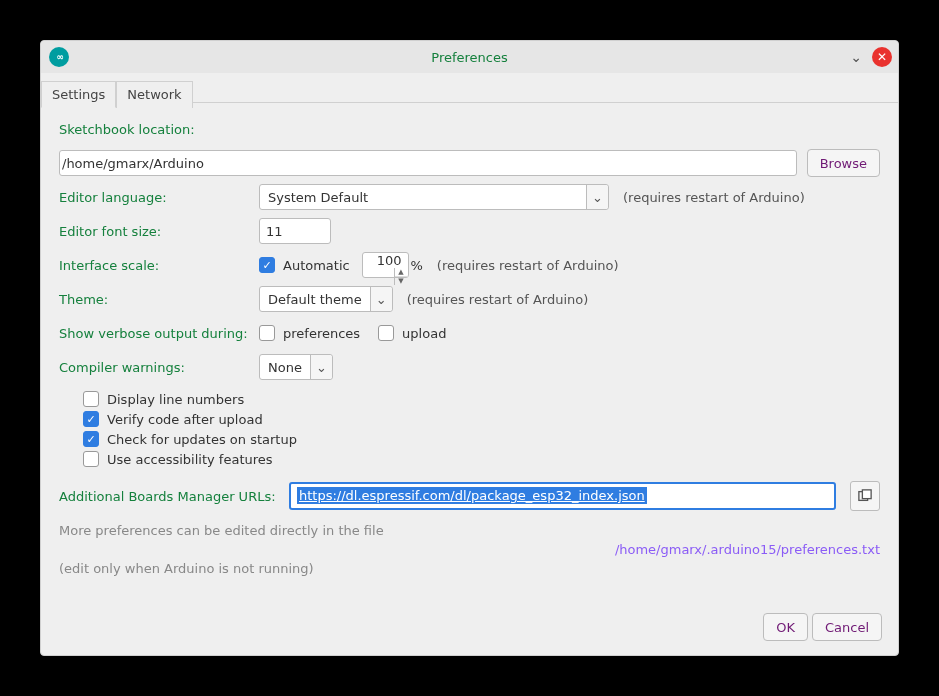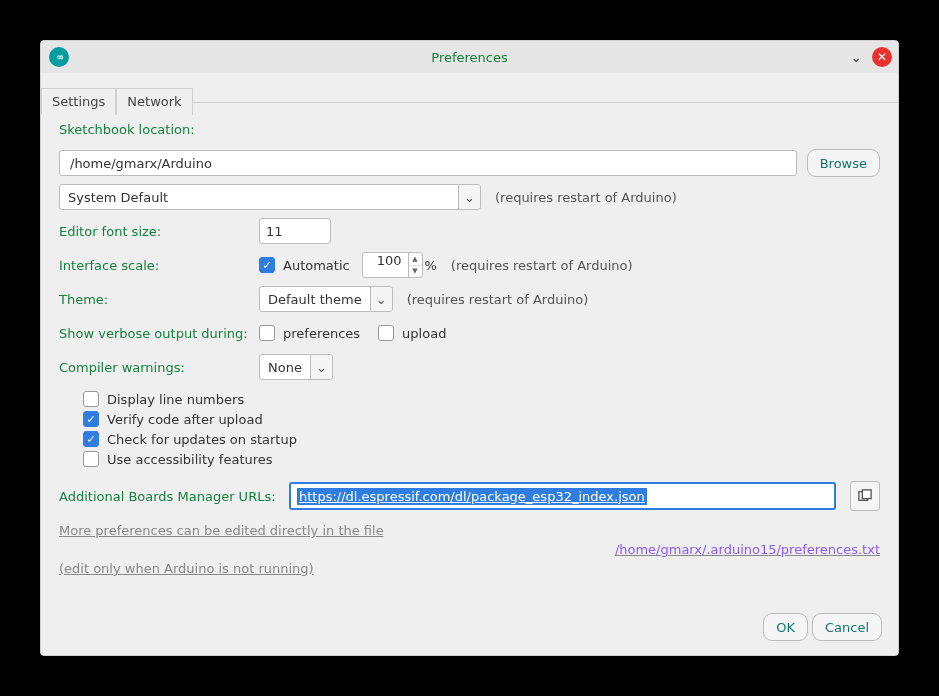--- a/index.html
+++ b/index.html
@@ -25,34 +25,34 @@
   .min-icon { color: #555; font-size: 14px; cursor: pointer; padding: 0 4px;}
   .close-btn {
     width: 20px; height: 20px; background: #e9322e; border-radius: 50%;
     display: flex; align-items: center; justify-content: center; color: #fff; font-size: 12px;
     cursor: pointer;
   }
   .tabs { display: flex; border-bottom: 1px solid #d0d0d0; background:#efefef; }
   .tab {
     padding: 5px 10px; border: 1px solid #d0d0d0; border-bottom: none;
     background: #efefef; margin-left: 0px; margin-top: 2px; font-size: 13px; color:#444;
-    cursor: pointer; position: relative; top:13px;
+    cursor: pointer; position: relative; top:6px;
   }
   .tab.active { background: #efefef; border-bottom: 1px solid #efefef; z-index:2;}
   .content { flex: 1; padding: 12px 18px; overflow: auto; }
   .row { display: flex; align-items: center; margin-bottom: 6px; min-height: 28px; }
   .lbl { color: #15803d; }
   .lbl-col1 { width: 200px; }
   input[type=text].full {
     flex: 1; background: #fff; border: 1px solid #bcbcbc; border-radius: 3px;
-    padding: 4px 10px; font-size: 13px; color: #333; height: 26px;
+    padding: 4px 2px; font-size: 13px; color: #333; height: 26px;
   }
   .btn {
-    background: #f5f5f5; border: 1px solid #bcbcbc; border-radius: 9px;
-    padding: 4px 12px; font-size: 13px; color: #0f766e; cursor: pointer;
+    background: #f5f5f5; border: 1px solid #bcbcbc; border-radius: 4px;
+    padding: 4px 12px; font-size: 13px; color: #701a75; cursor: pointer;
     height: 28px; display: inline-flex; align-items: center;
   }
   .selectish {
     display: inline-flex; align-items: center; background: #fff;
     border: 1px solid #bcbcbc; border-radius: 3px; padding: 0 0 0 8px; height: 26px;
   }
   .selectish .val { padding-right: 8px; }
   .selectish .dd-btn {
     width: 22px; height: 24px; border-left: 1px solid #bcbcbc;
     display:flex; align-items:center; justify-content:center; color:#555;
@@ -66,43 +66,44 @@
   .note { color:#555; margin-left: 14px; }
   .chk {
     width: 16px; height:16px; border:1px solid #999; border-radius:3px; background:#fff;
     display:inline-flex; align-items:center; justify-content:center; margin-right:8px;
     cursor: pointer; flex-shrink:0;
   }
   .chk.checked { background:#2f7de1; border-color:#2f7de1; }
   .chk.checked::after { content:"✓"; color:#fff; font-size:11px; font-weight:bold; line-height:1;}
   .spin {
     display:inline-flex; border:1px solid #bcbcbc; border-radius:3px; background:#fff; height:26px;
-    align-items:flex-start;
+    align-items:flex-end;
+    flex-direction:column;
   }
   .spin .sval { padding: 0 6px 0 14px; }
   .spin .arrows {
     width:14px; height:24px; border-left:1px solid #bcbcbc;
     display:flex; flex-direction:column;
   }
   .spin .arrows div { flex:1; display:flex; align-items:center; justify-content:center; font-size:7px; color:#666; cursor:pointer;}
   .spin .arrows div:first-child { border-bottom:1px solid #ddd;}
   .two-col { display:flex; }
   .two-col .col { flex:1; }
   .ck-item { display:flex; align-items:center; margin:4px 0;padding-left:24px; }
   .urls-input {
     flex:1; background:#fff; border: 2px solid #2f7de1; border-radius:3px;
-    padding: 3px 6px; font-size:13px; height:28px; display:flex; align-items:center;
+    padding: 3px 6px; font-size:13px; height:28px; display:flex; align-items:flex-start;
   }
   .urls-input .selected { background:#2f7de1; color:#fff; text-decoration:underline; padding:1px 2px; }
   .icon-btn {
     width:30px; height:30px; border:1px solid #bcbcbc; border-radius:3px; background:#f5f5f5;
     display:flex; align-items:center; justify-content:center; cursor:pointer; margin-left:14px;
   }
   .icon-btn svg { width:14px; height:14px; }
-  .footnote { color:#888; font-size:13px; margin-top:12px;text-decoration:underline;}
+  .footnote { color:#888; font-size:13px; margin-top:12px;}
   .footnote .path{ color:#8b5cf6; margin:4px 0;text-align:right;}
   .footer {
     padding: 10px 16px 14px; display:flex; justify-content:flex-end; gap:4px;
   }
 </style>
 </head>
 <body>
 
 <div class="window">
 
@@ -127,21 +128,22 @@
     <div class="row">
         <span class="lbl">Sketchbook location:</span>
       </div>
     <div class="row">
       <input type="text" class="full" value="/home/gmarx/Arduino" style="">
       <div style="width:10px"></div>
       <button class="btn">Browse</button>
     </div>
 
     <div class="row">
-      <div class="selectish" style="width:422px">
+      <span class="lbl lbl-col1">Editor language:</span>
+      <div class="selectish" style="width:350px">
         <span class="val" style="flex:1">System Default</span>
         <div class="dd-btn">⌄</div>
       </div>
       <span class="note">(requires restart of Arduino)</span>
     </div>
 
     <div class="row">
       <span class="lbl lbl-col1">Editor font size:</span>
       <input type="text" class="num-input" value="11" style="">
     </div>

